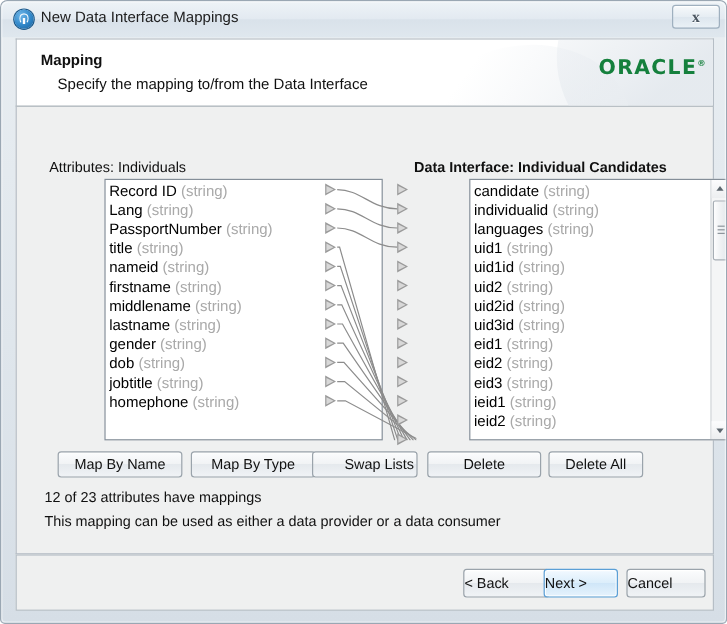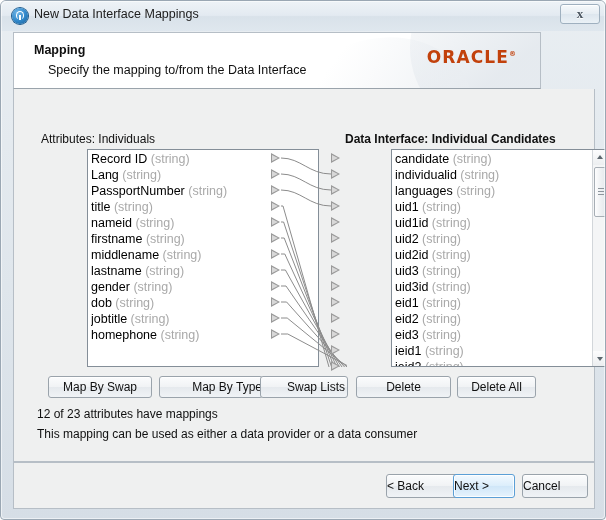--- a/index.html
+++ b/index.html
@@ -96,21 +96,21 @@
     font-size: 13px;
     font-weight: bold;
     color: #4a5560;
     text-shadow: 0 1px 0 #ffffff;
   }
 
   
   #header {
     position: absolute;
     left: 12px; top: 31px;
-    width: 528px;
+    width: 582px;
     height: 57px;
     box-sizing: border-box;
     background: #ffffff;
     border: 1px solid #b6bec6;
     border-bottom: 1px solid #9aa3ab;
     overflow: hidden;
   }
   #header .swoosh1 {
     position: absolute;
     right: -40px; top: -70px;
@@ -135,26 +135,26 @@
     color: #101010;
   }
   #header-sub {
     position: absolute;
     left: 34px; top: 30px;
     font-size: 12.5px;
     color: #101010;
   }
   #oracle-logo {
     position: absolute;
-    right: 24px; top: 16px;
+    right: 6px; top: 16px;
     font-family: "DejaVu Sans", sans-serif;
     font-size: 17px;
     font-weight: bold;
     letter-spacing: 1.1px;
-    color: #c2410c;
+    color: #15803d;
     line-height: 1;
     text-align: right;
   }
   #oracle-logo .reg {
     font-size: 7px;
     vertical-align: super;
     letter-spacing: 0;
   }
 
   
@@ -303,21 +303,21 @@
     font-size: 12px;
     color: #111111;
     border: 1px solid #9aa3ab;
     border-radius: 3px;
     background: linear-gradient(to bottom, #fbfcfd 0%, #f1f3f5 48%, #e5e9ed 50%, #f0f3f6 100%);
     box-shadow: inset 0 1px 0 rgba(255,255,255,0.95);
     cursor: default;
     white-space: nowrap;
   }
   #btn-map-name  { left: 47px;  top: 375px; width: 104px; }
-  #btn-map-type  { left: 158px; top: 375px; width: 104px; text-align: right; }
+  #btn-map-type  { left: 158px; top: 375px; width: 104px; }
   #btn-swap      { left: 259px; top: 375px; width: 88px; padding-left: 24px;  }
   #btn-delete    { left: 355px; top: 375px; width: 95px;  }
   #btn-delete-all{ left: 456px; top: 375px; width: 79px;  }
 
   #status-line {
     position: absolute;
     left: 36px; top: 406px;
     font-size: 12px;
     color: #101010;
   }
@@ -403,21 +403,20 @@
 
   <div class="listbox" id="list-right">
     <div class="list-inner" id="right-rows">
         <div class="list-row"><span>candidate</span><span class="ty"> (string)</span></div>
         <div class="list-row"><span>individualid</span><span class="ty"> (string)</span></div>
         <div class="list-row"><span>languages</span><span class="ty"> (string)</span></div>
         <div class="list-row"><span>uid1</span><span class="ty"> (string)</span></div>
         <div class="list-row"><span>uid1id</span><span class="ty"> (string)</span></div>
         <div class="list-row"><span>uid2</span><span class="ty"> (string)</span></div>
         <div class="list-row"><span>uid2id</span><span class="ty"> (string)</span></div>
-        <div class="list-row"><span>uid3</span><span class="ty"> (string)</span></div>
         <div class="list-row"><span>uid3id</span><span class="ty"> (string)</span></div>
         <div class="list-row"><span>eid1</span><span class="ty"> (string)</span></div>
         <div class="list-row"><span>eid2</span><span class="ty"> (string)</span></div>
         <div class="list-row"><span>eid3</span><span class="ty"> (string)</span></div>
         <div class="list-row"><span>ieid1</span><span class="ty"> (string)</span></div>
         <div class="list-row"><span>ieid2</span><span class="ty"> (string)</span></div>
       </div>
     <div class="vscroll">
       <div class="sb-arrow up">
           <i></i>
@@ -473,21 +472,21 @@
         <div class="tri" style="left: 62px; top: 116px;"></div>
         <div class="tri" style="left: 62px; top: 132px;"></div>
         <div class="tri" style="left: 62px; top: 148px;"></div>
         <div class="tri" style="left: 62px; top: 164px;"></div>
         <div class="tri" style="left: 62px; top: 180px;"></div>
         <div class="tri" style="left: 62px; top: 196px;"></div>
         <div class="tri" style="left: 62px; top: 212px;"></div>
       </div>
   </div>
 
-  <div class="btn" id="btn-map-name">Map By Swap</div>
+  <div class="btn" id="btn-map-name">Map By Name</div>
   <div class="btn" id="btn-map-type">Map By Type</div>
   <div class="btn" id="btn-swap">Swap Lists</div>
   <div class="btn" id="btn-delete">Delete</div>
   <div class="btn" id="btn-delete-all">Delete All</div>
 
   <div id="status-line">12 of 23 attributes have mappings</div>
   <div id="note-line">This mapping can be used as either a data provider or a data consumer</div>
 
   <div class="navbtn" id="btn-back">&lt; Back</div>
   <div class="navbtn" id="btn-next">Next &gt;</div>

